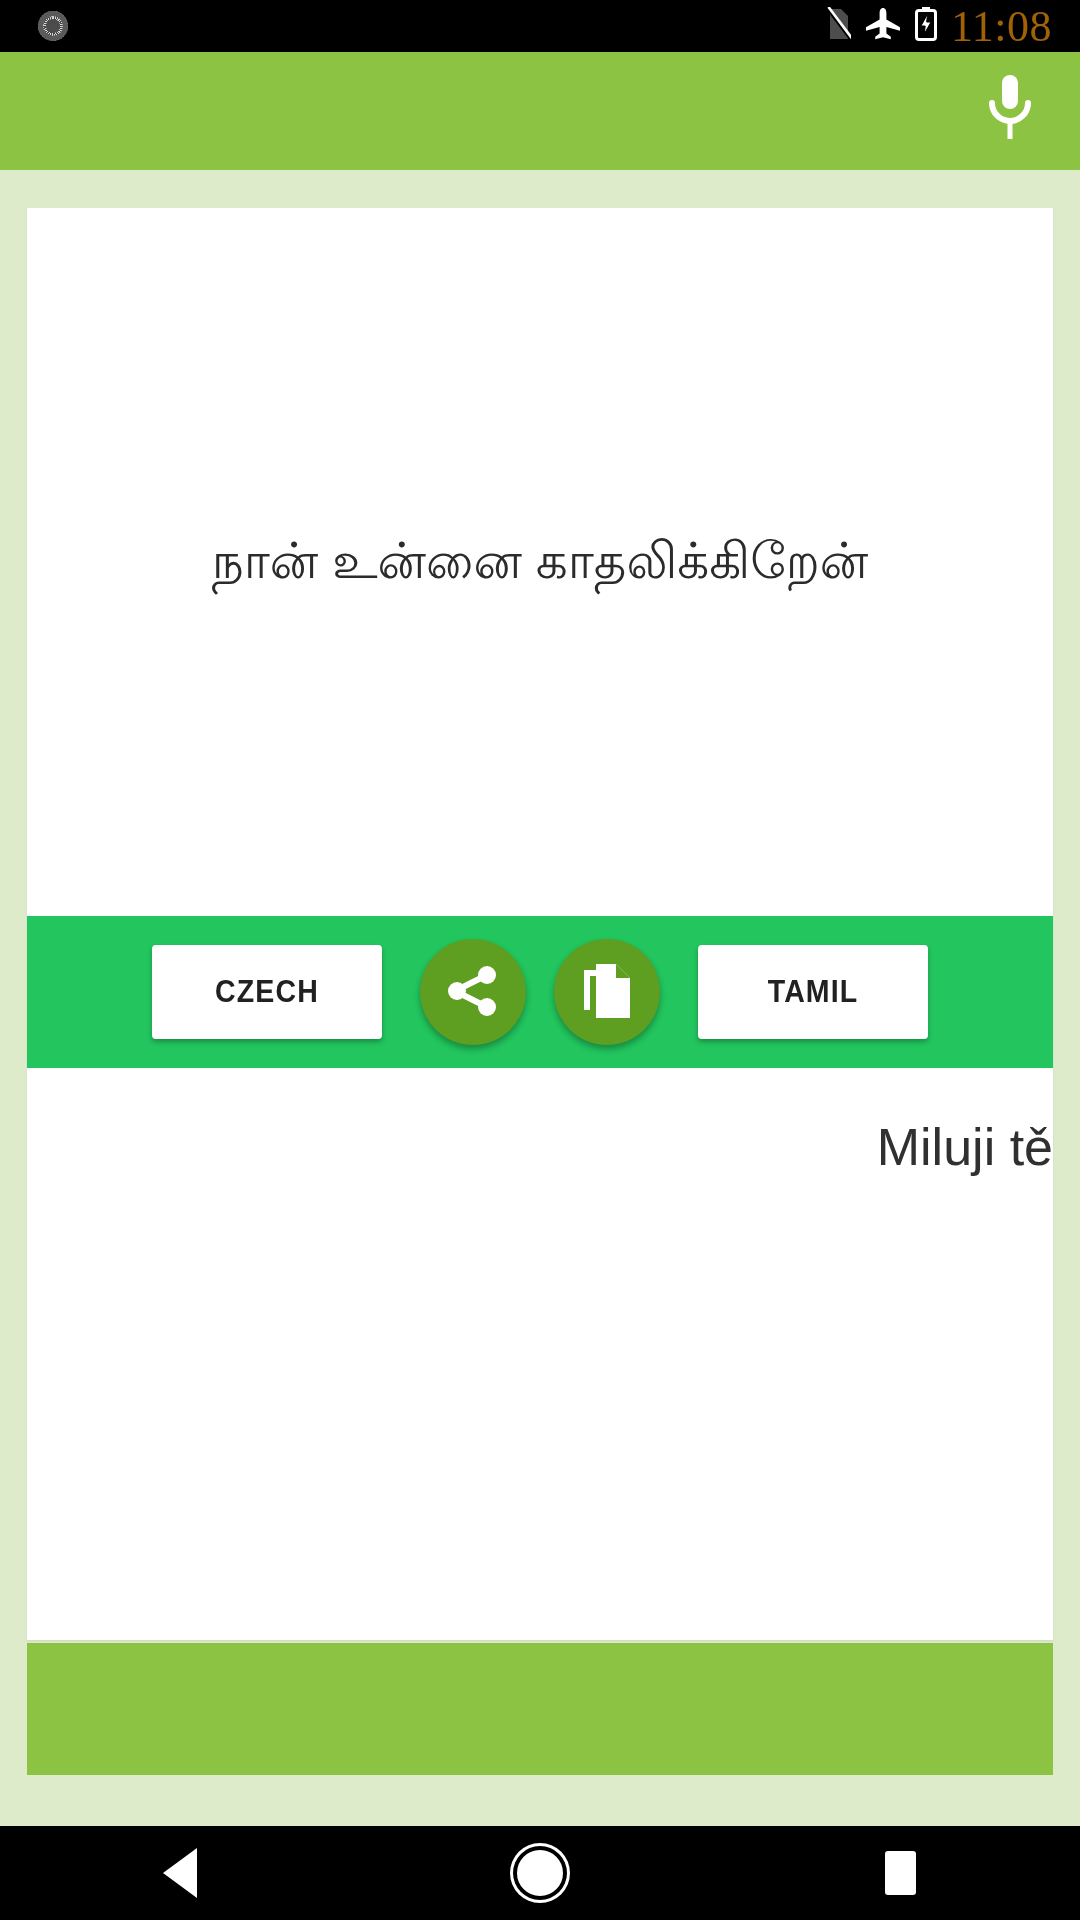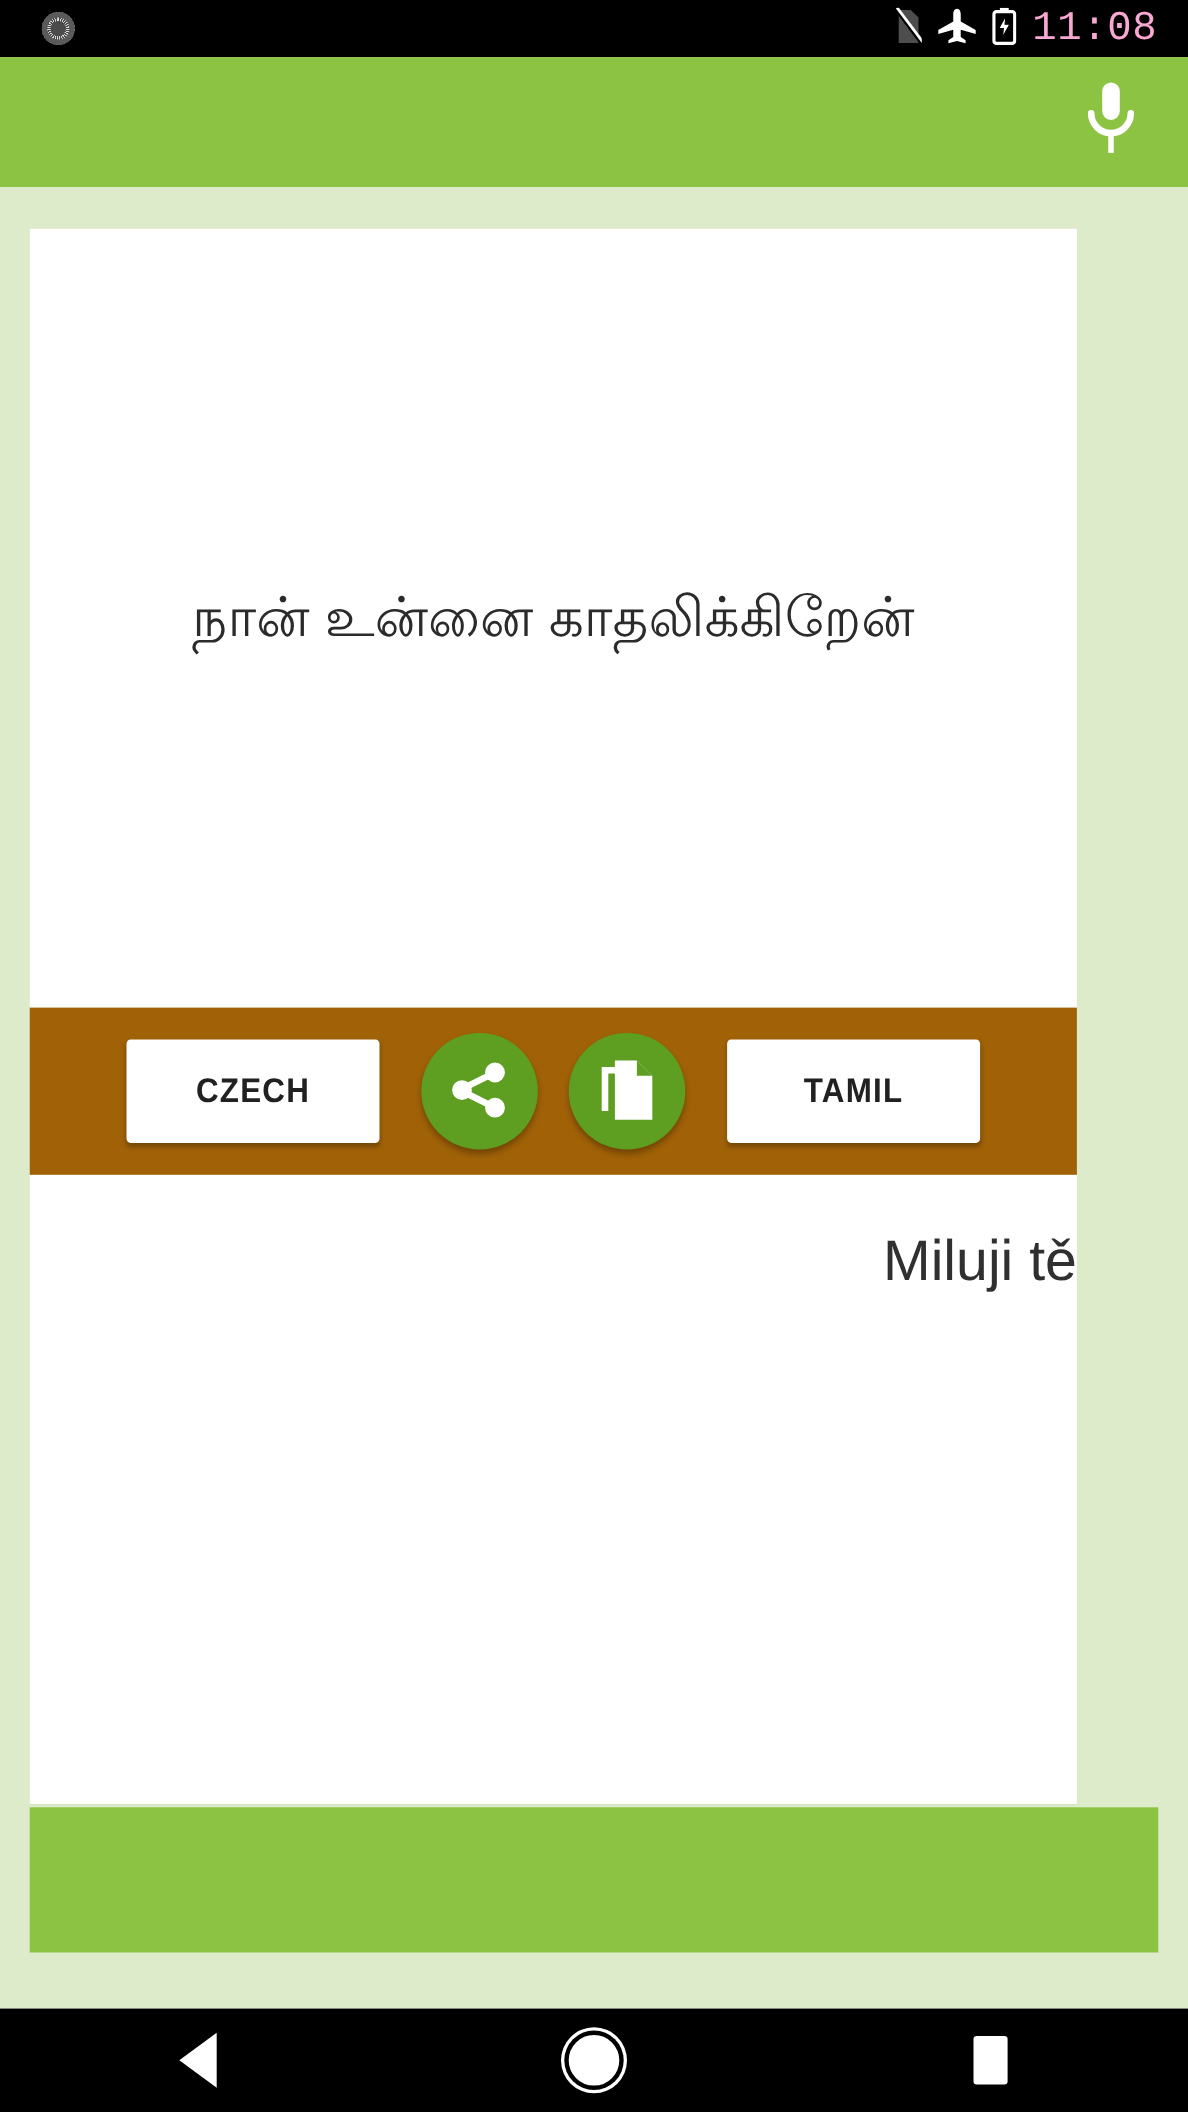--- a/index.html
+++ b/index.html
@@ -17,46 +17,46 @@
     background:#000; display:flex; align-items:center;
   }
   .sb-left{ display:flex; align-items:center; padding-left:38px; }
   .sb-right{ margin-left:auto; display:flex; align-items:center; padding-right:28px; gap:14px; }
   .clock-notif{ width:30px; height:30px; border-radius:50%;
      background:
        repeating-conic-gradient(#d8d8d8 0deg 6deg, #4a4a4a 6deg 13deg);
      box-shadow:inset 0 0 0 5px #5a5a5a;
      position:relative; }
   .clock-notif::after{ content:""; position:absolute; inset:8px; border-radius:50%; background:#4b4b4b; }
-  .sb-time{ color:#f9a8d4; font-size:37px; letter-spacing:.5px; font-family:Liberation Mono, monospace; }
+  .sb-time{ color:#a16207; font-size:44px; letter-spacing:.5px; font-family:Liberation Serif, serif; }
 
   
   .appbar{
     position:absolute; left:0; top:52px; width:1080px; height:118px;
     background:#8CC342; display:flex; align-items:center; justify-content:flex-end;
   }
   .mic-btn{ width:96px; height:96px; margin-right:22px; display:flex; align-items:center; justify-content:center; }
 
   
   .card{
-    position:absolute; left:27px; top:208px; width:952px; height:1432px;
+    position:absolute; left:27px; top:208px; width:1026px; height:1432px;
     background:#fff; display:flex; flex-direction:column;
     box-shadow:0 1px 2px rgba(0,0,0,.08);
   }
   .src-pane{
     flex:0 0 708px; display:flex; align-items:center; justify-content:center;
     padding:0 28px; overflow:hidden;
   }
   .src-text{
     font-size:50px; color:#2b2b2b; line-height:1.35; text-align:center;
     font-family:"Liberation Sans", sans-serif; font-weight:400;
   }
 
   .langbar{
-    flex:0 0 152px; background:#a16207;
+    flex:0 0 152px; background:#22c55e;
     display:flex; align-items:center; justify-content:center; gap:28px;
     padding:0 28px;
   }
   .lang-btn{
     width:250px; height:94px; background:#fff; border:none; border-radius:4px;
     box-shadow:0 3px 5px rgba(0,0,0,.28);
     font-size:31px; font-weight:bold; letter-spacing:1.2px; color:#212121;
     font-family:"Liberation Sans", sans-serif;
     display:flex; align-items:center; justify-content:center;
     transform:scaleX(.92);

